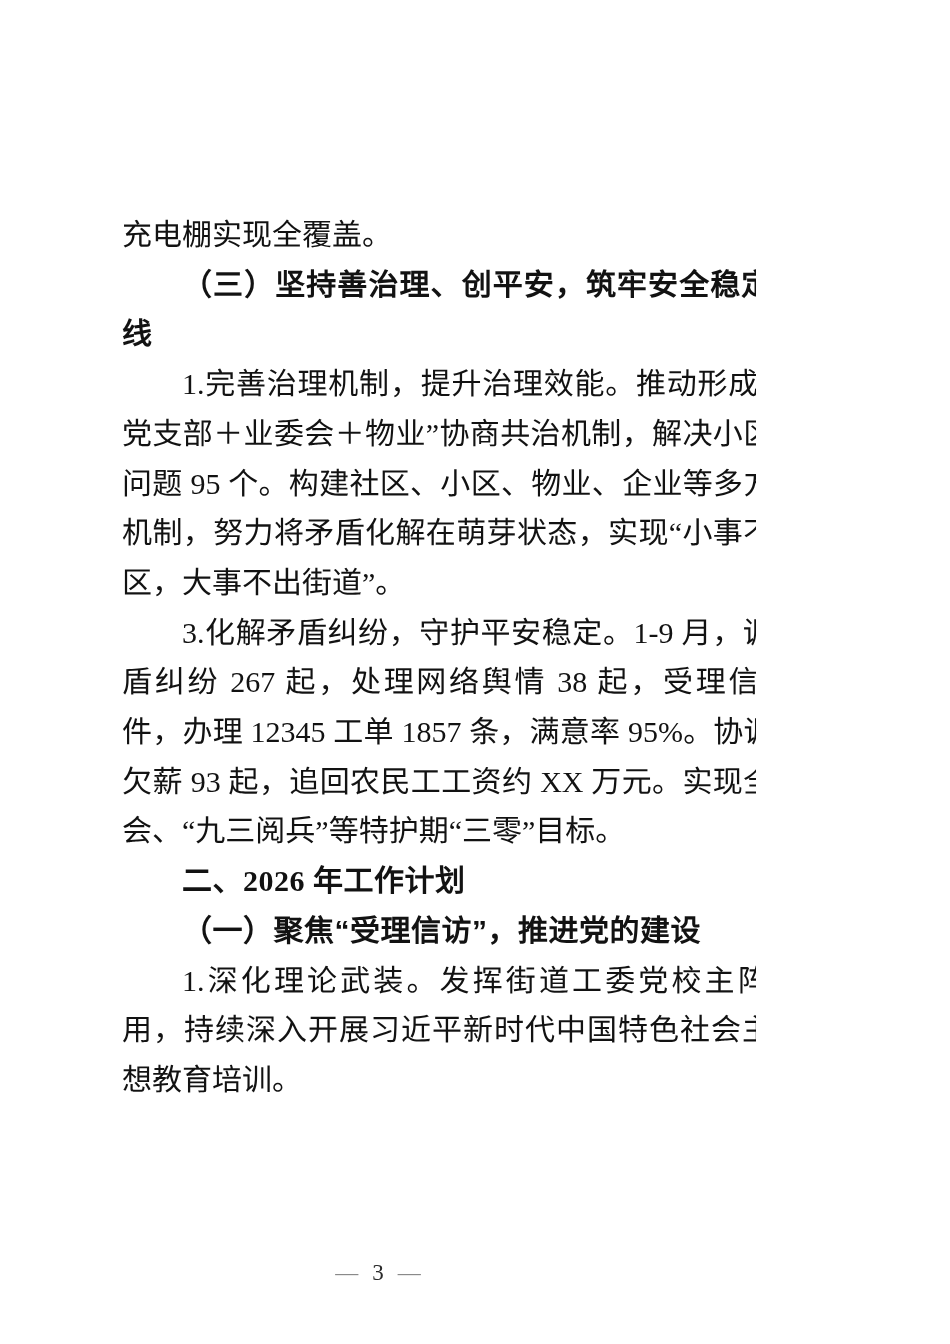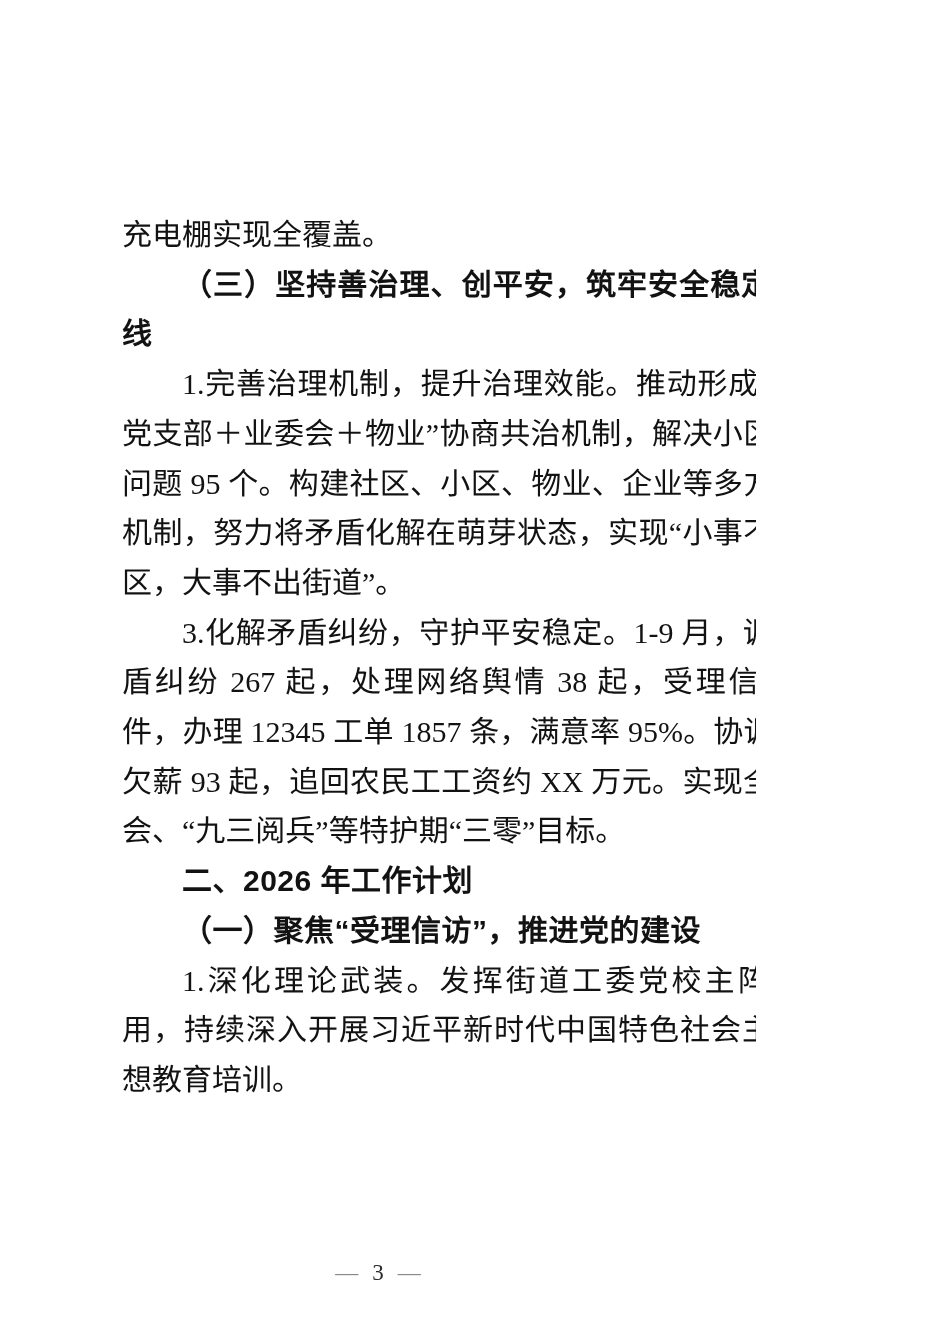--- a/index.html
+++ b/index.html
@@ -32,21 +32,21 @@
     margin: 0;
     text-indent: 2em;
   }
   .para.no-indent {
     text-indent: 0;
   }
   .heading-l2 {
     margin: 0;
     text-indent: 2em;
     font-weight: bold;
-    font-family: Liberation Sans, sans-serif;
+    font-family: Liberation Serif, serif;
     letter-spacing: 0.5px;
   }
   .heading-l3 {
     margin: 0;
     text-indent: 2em;
     font-weight: bold;
     font-family: "Liberation Sans", "DejaVu Sans", sans-serif;
     letter-spacing: 0.5px;
   }
   .page-footer {

